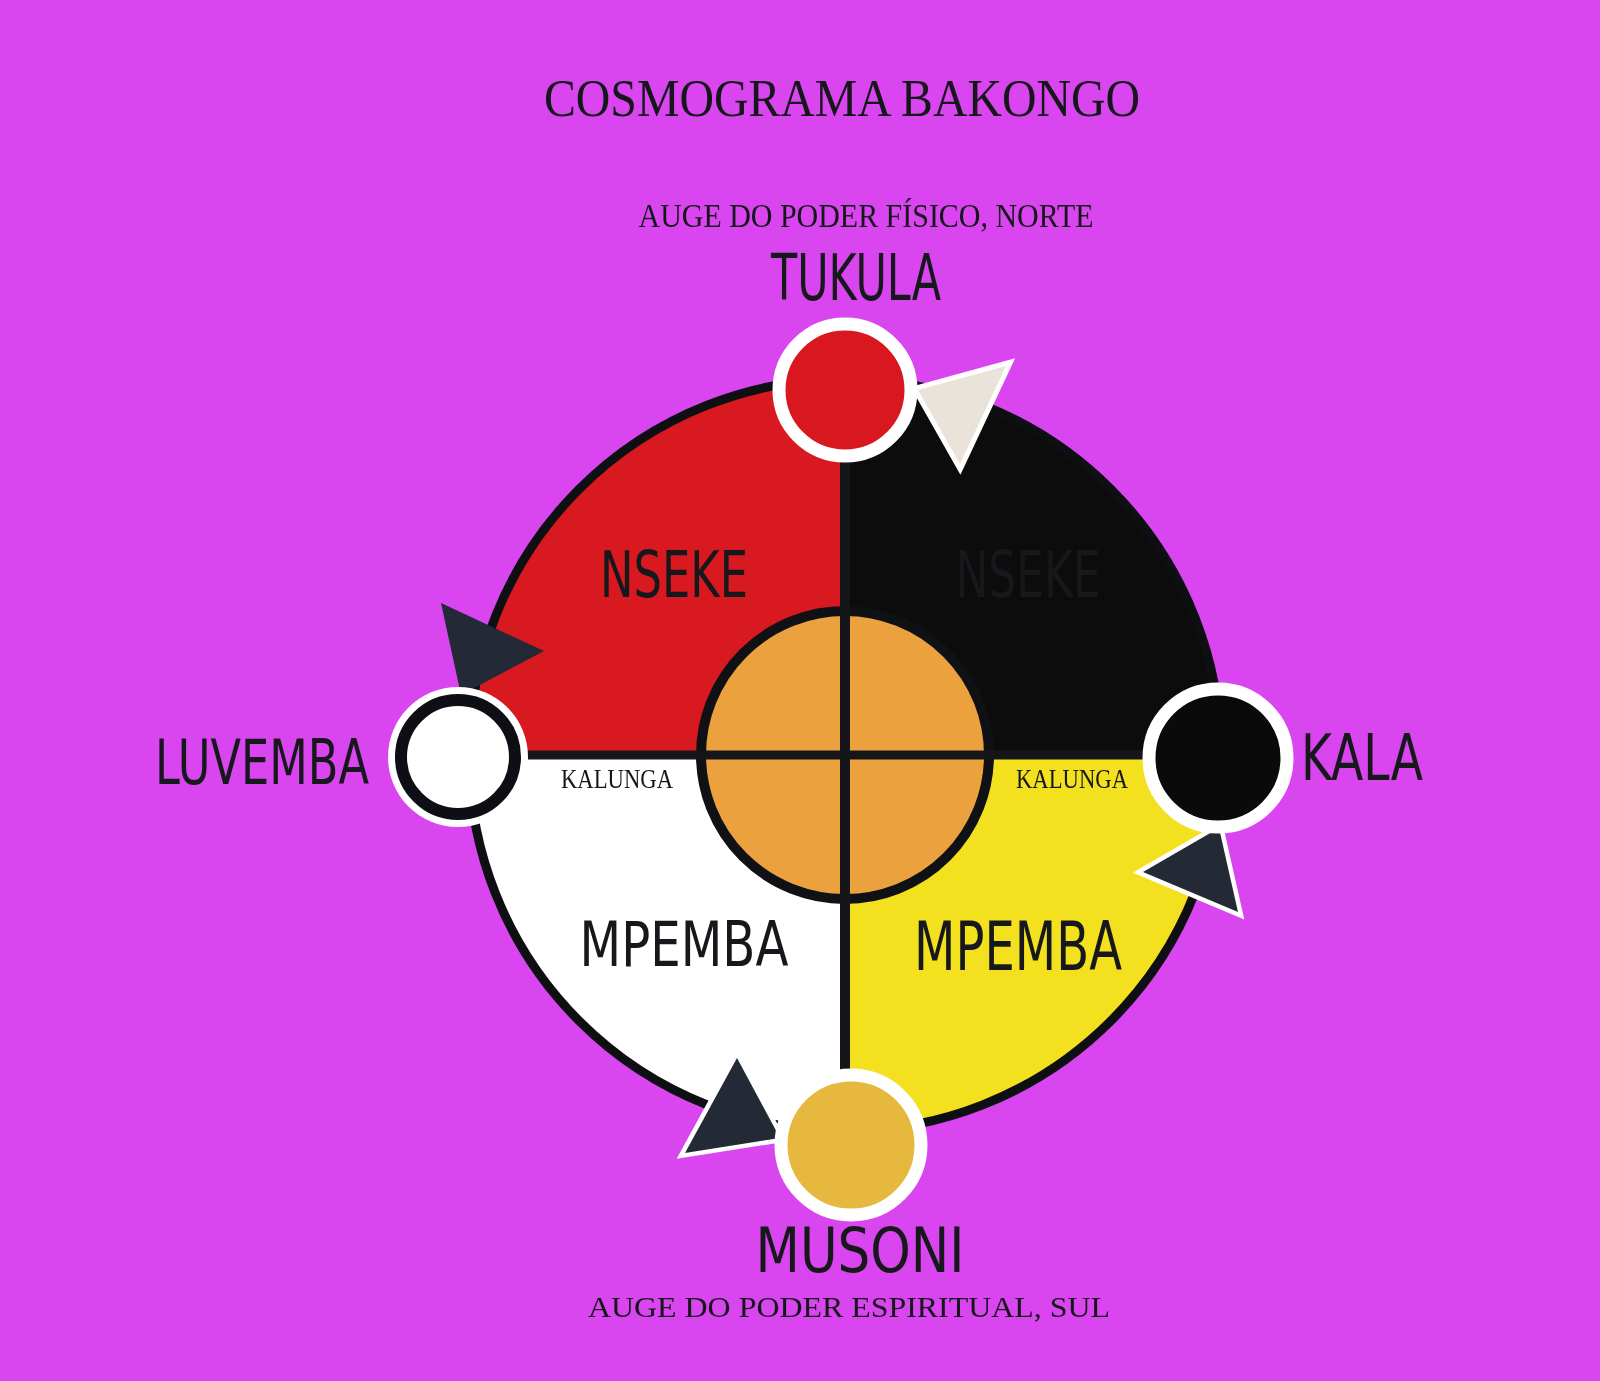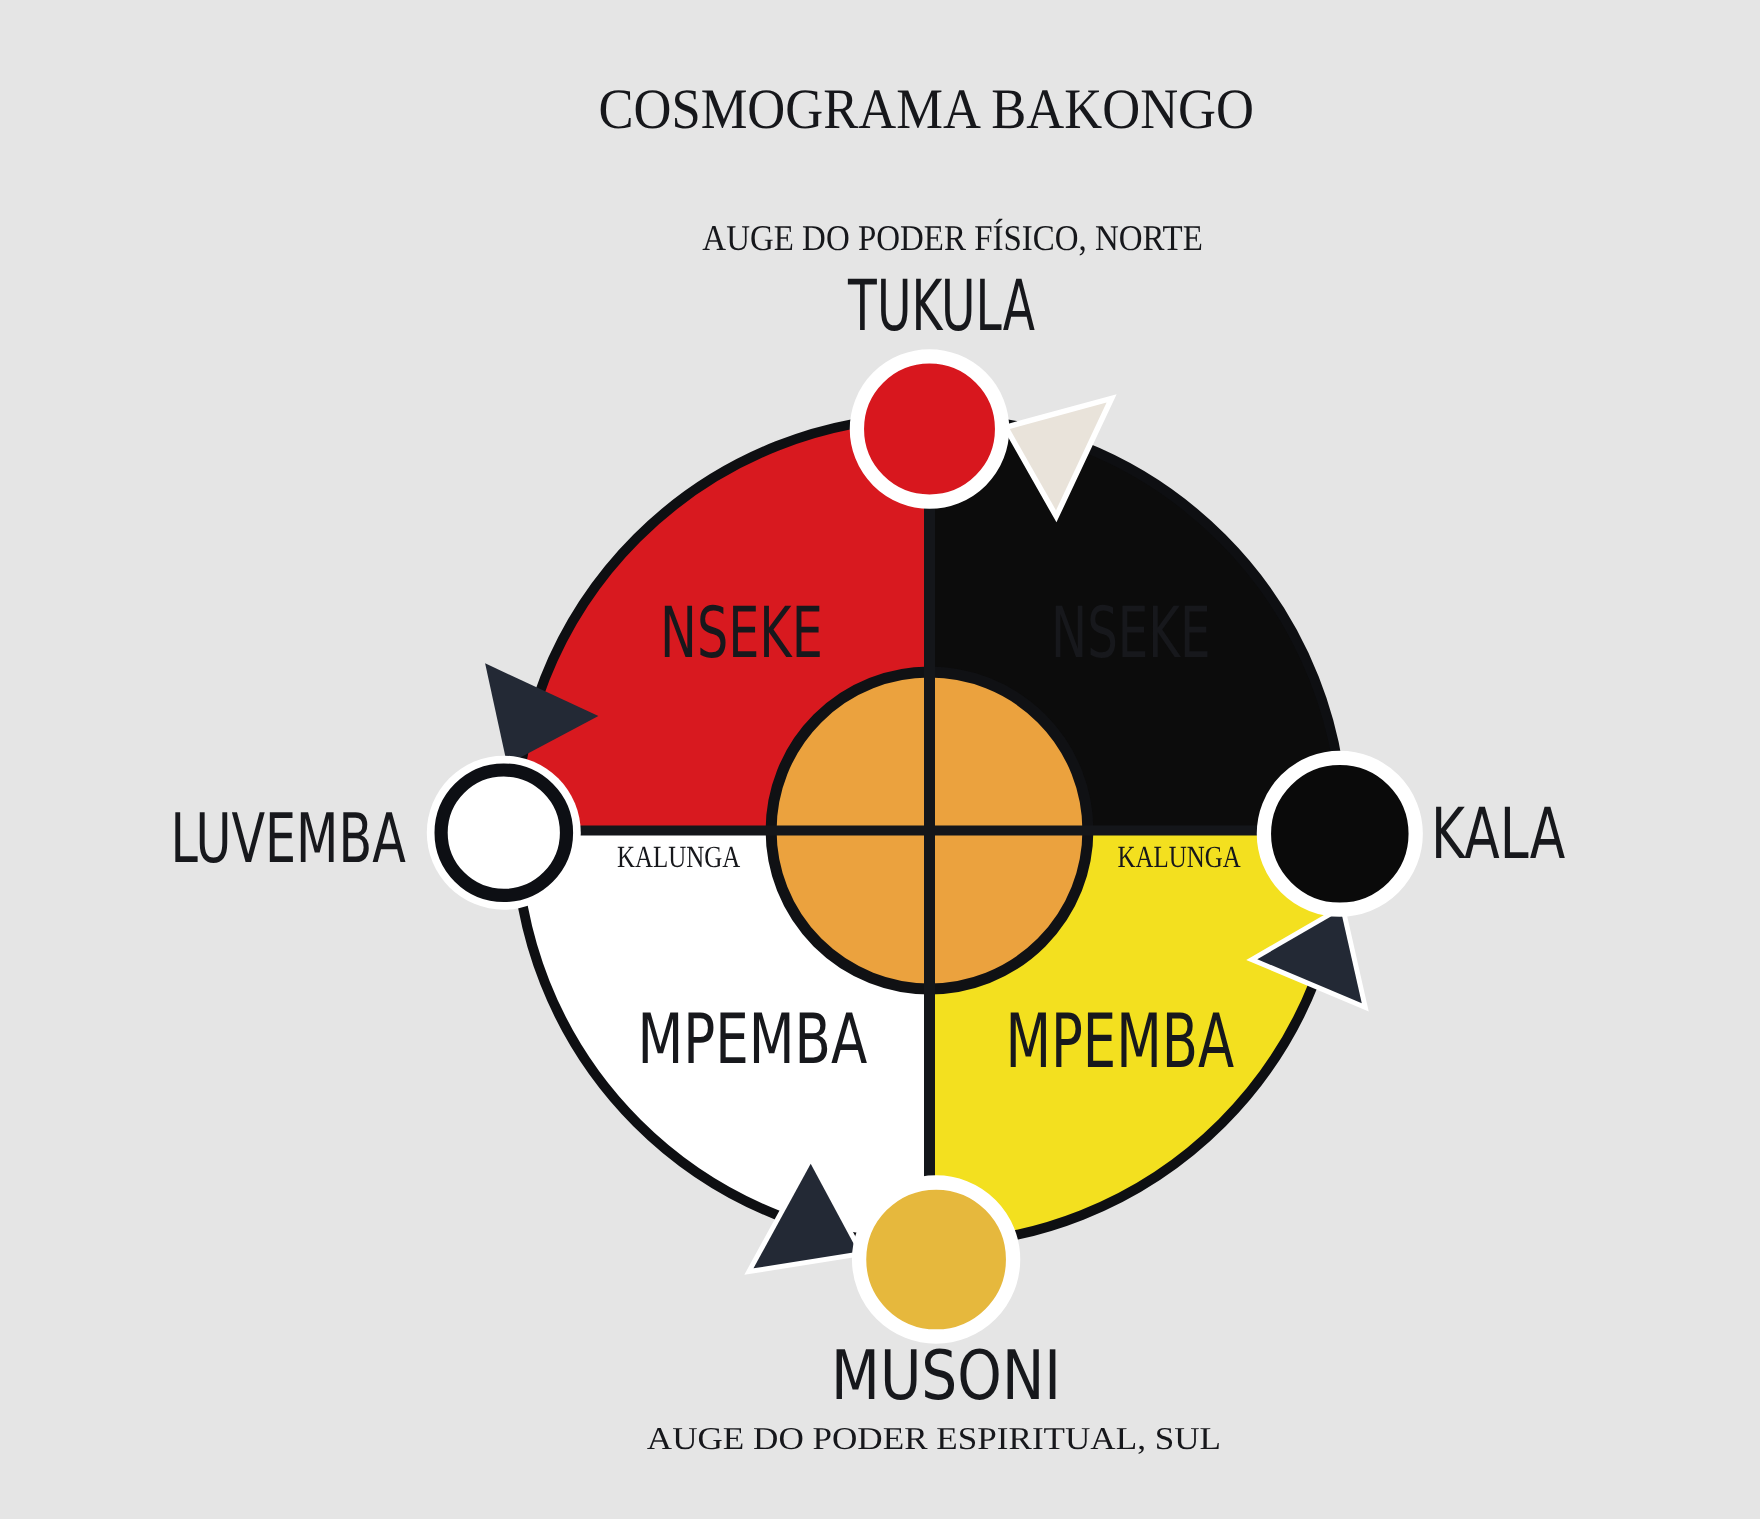--- a/index.html
+++ b/index.html
@@ -1,20 +1,20 @@
 <!DOCTYPE html>
 <html><head>
 <meta charset="utf-8">
 <style>
   html, body { margin: 0; padding: 0; background: #ffffff; }
   .stage {
     position: relative;
     width: 1600px;
     height: 1381px;
-    background: #e5e5e5;
+    background: #d946ef;
     overflow: hidden;
   }
   svg { display: block; }
   .serif-caps {
     font-family: "Liberation Serif", "DejaVu Serif", serif;
     fill: #16171b;
   }
   .hand {
     font-family: "DejaVu Sans", "Liberation Sans", sans-serif;
     fill: #17181c;

